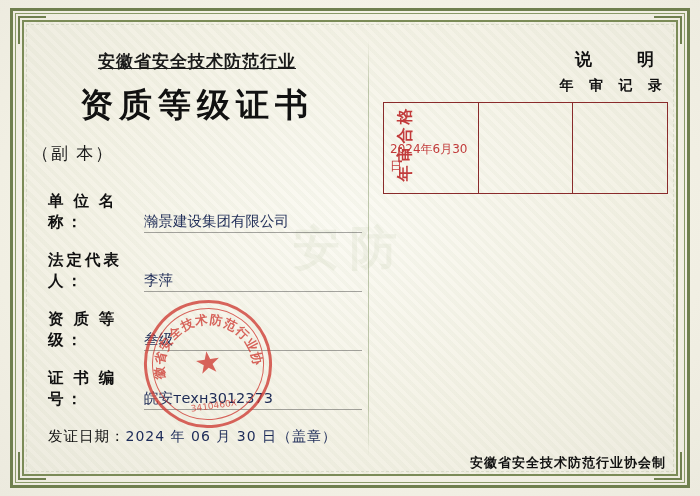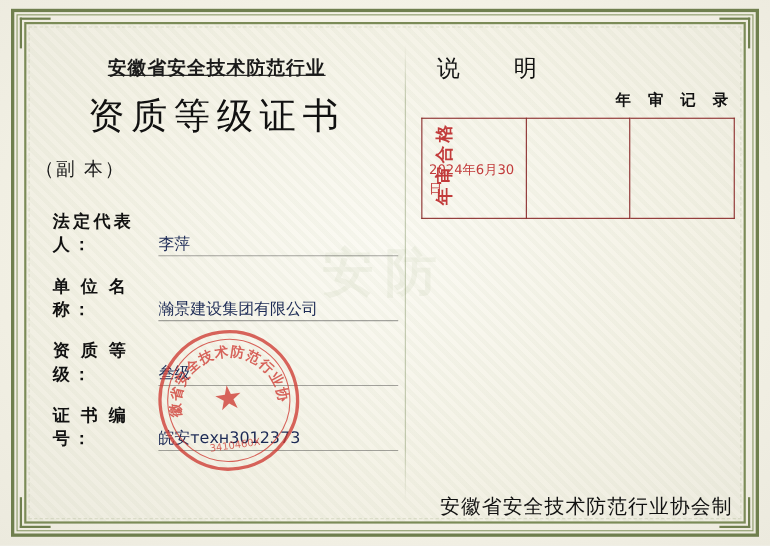--- a/index.html
+++ b/index.html
@@ -60,21 +60,21 @@
   }
   .right{
     flex:1;position:relative;padding-top:18px;
   }
 
   
   .subtitle{
     text-align:center;font-size:17px;letter-spacing:1px;color:#1a1a1a;font-weight:bold;text-decoration:underline;
   }
   .maintitle{
-    text-align:center;font-size:33px;font-weight:normal;letter-spacing:6px;
+    text-align:center;font-size:33px;font-weight:bold;letter-spacing:6px;
     margin-top:10px;color:#111;
   }
   .copytype{
     font-size:17px;margin-top:14px;letter-spacing:2px;color:#1a1a1a;
   }
 
   .fields{margin-top:26px;padding-left:16px;}
   .field{
     display:flex;align-items:flex-end;margin-bottom:17px;font-size:15.5px;color:#111;
   }
@@ -90,21 +90,21 @@
     font-family:"DejaVu Sans","Liberation Sans",sans-serif;
     color:#1b2a58;
   }
   .issue{
     margin-top:6px;padding-left:16px;font-size:14.5px;color:#111;letter-spacing:1px;
   }
   .issue .hand{font-size:14px;}
 
   
   .rtitle{
-    text-align:left;font-size:21px;font-weight:normal;letter-spacing:14px;
+    text-align:right;font-size:17px;font-weight:bold;letter-spacing:14px;
     padding-left:14px;color:#111;
   }
   .notes{margin-top:14px;padding:0 8px 0 2px;}
   .note{
     font-size:12.2px;line-height:1.62;color:#111;margin-bottom:9px;text-align:justify;
   }
 
   .rec-title{
     text-align:right;font-size:14px;font-weight:bold;letter-spacing:6px;
     margin-top:6px;color:#111;
@@ -121,22 +121,22 @@
     position:absolute;left:-22px;top:30px;width:86px;text-align:center;
     letter-spacing:3px;font-weight:bold;color:#c23b3b;
   }
   .stamp-b{
     position:absolute;left:6px;bottom:18px;font-size:12px;color:#c23b3b;
     font-family:"DejaVu Sans","Liberation Sans",sans-serif;
   }
 
   
   .footer{
-    position:absolute;right:34px;bottom:24px;font-size:18px;letter-spacing:1px;color:#111;
-    font-weight:normal;
+    position:absolute;right:34px;bottom:24px;font-size:13px;letter-spacing:1px;color:#111;
+    font-weight:bold;
   }
 
   
   .seal{
     position:absolute;left:144px;top:300px;width:122px;height:122px;
     border:3px solid #cf3b33;border-radius:50%;
     opacity:.78;
     transform:rotate(-8deg);
   }
   .seal .inner-ring{
@@ -180,37 +180,40 @@
 
   <div class="content">
 
     <div class="left">
       <div class="subtitle">安徽省安全技术防范行业</div>
       <div class="maintitle">资质等级证书</div>
       <div class="copytype">（副 本）</div>
 
       <div class="fields">
         <div class="field">
+          <span class="flabel">单 位 名 称：</span>
+          <span class="fvalue">瀚景建设集团有限公司</span>
+        </div>
+        <div class="field">
           <span class="flabel">法定代表人：</span>
           <span class="fvalue">李萍</span>
         </div>
         <div class="field">
-          <span class="flabel">单 位 名 称：</span>
-          <span class="fvalue">瀚景建设集团有限公司</span>
-        </div>
-        <div class="field">
           <span class="flabel">资 质 等 级：</span>
           <span class="fvalue">叁级</span>
         </div>
         <div class="field">
           <span class="flabel">证 书 编 号：</span>
           <span class="fvalue">皖安техн3012373</span>
         </div>
       </div>
 
+      <div class="issue">
+        <span>发证日期：</span><span class="hand">2024 年 06 月 30 日（盖章）</span>
+      </div>
     </div>
 
     <div class="divider"></div>
 
     <div class="right">
       <div class="rtitle">说　明</div>
 
       <div class="rec-title">年 审 记 录</div>
       <table class="table">
         <tbody>

